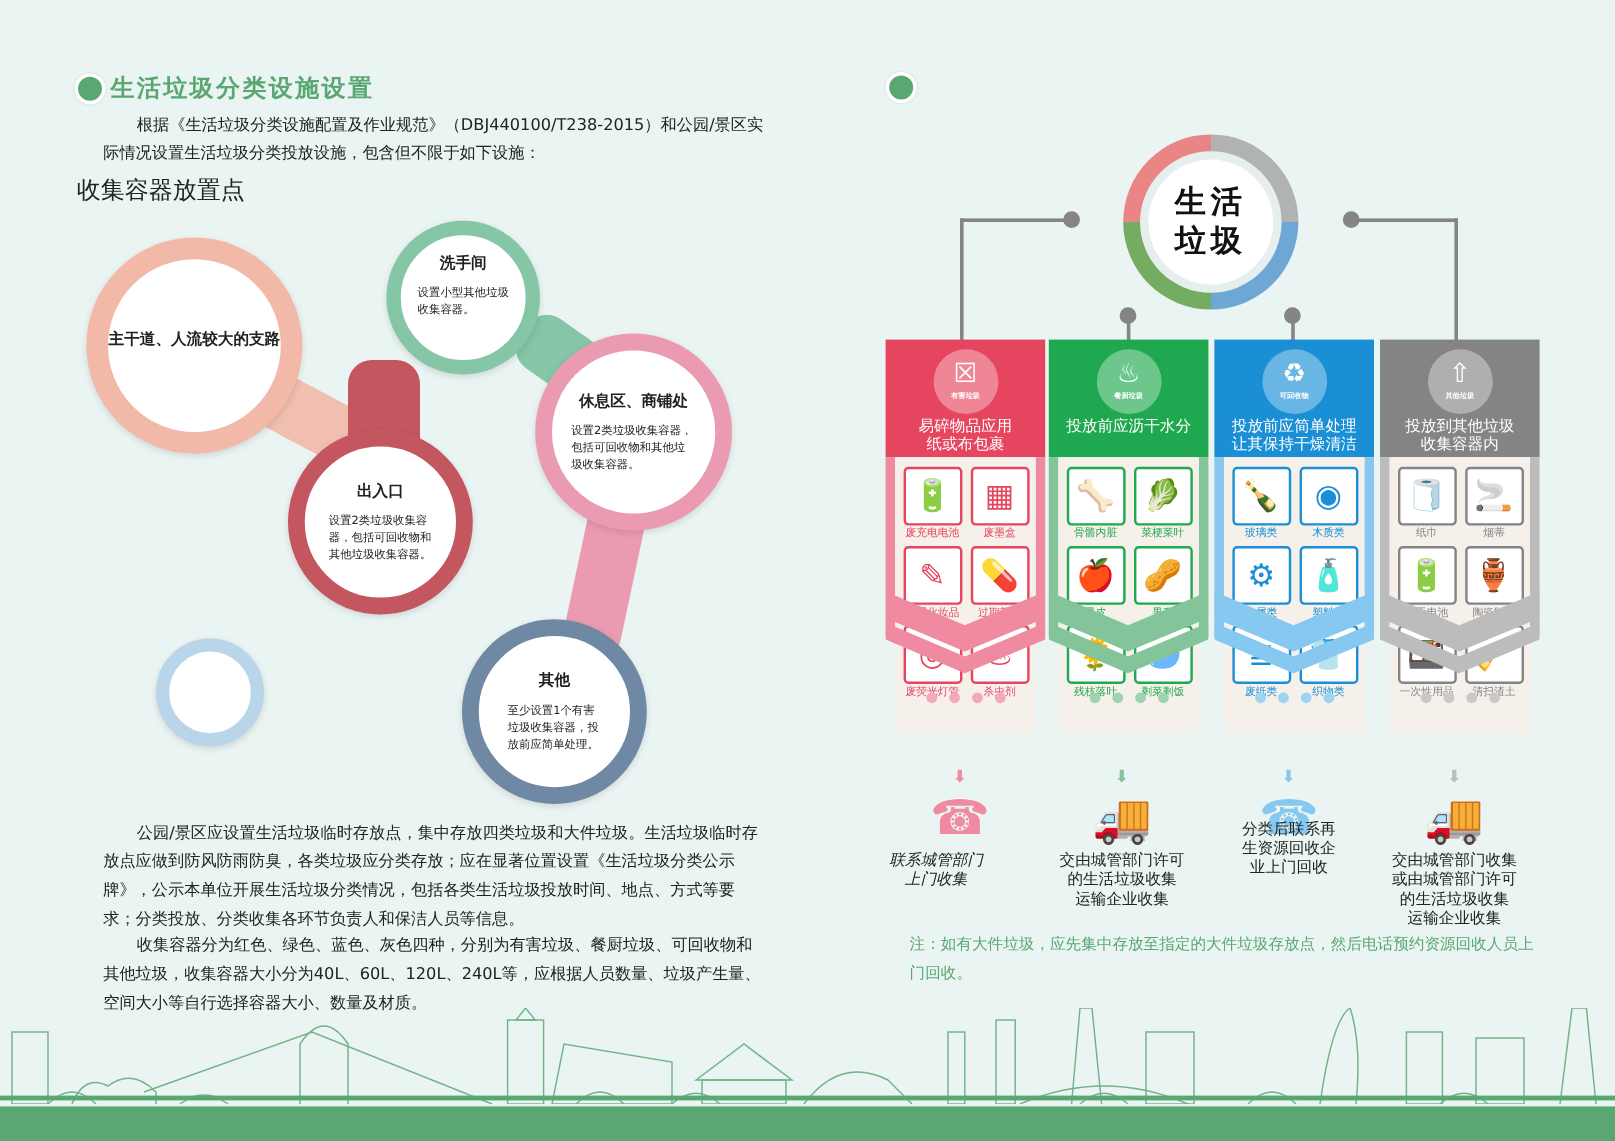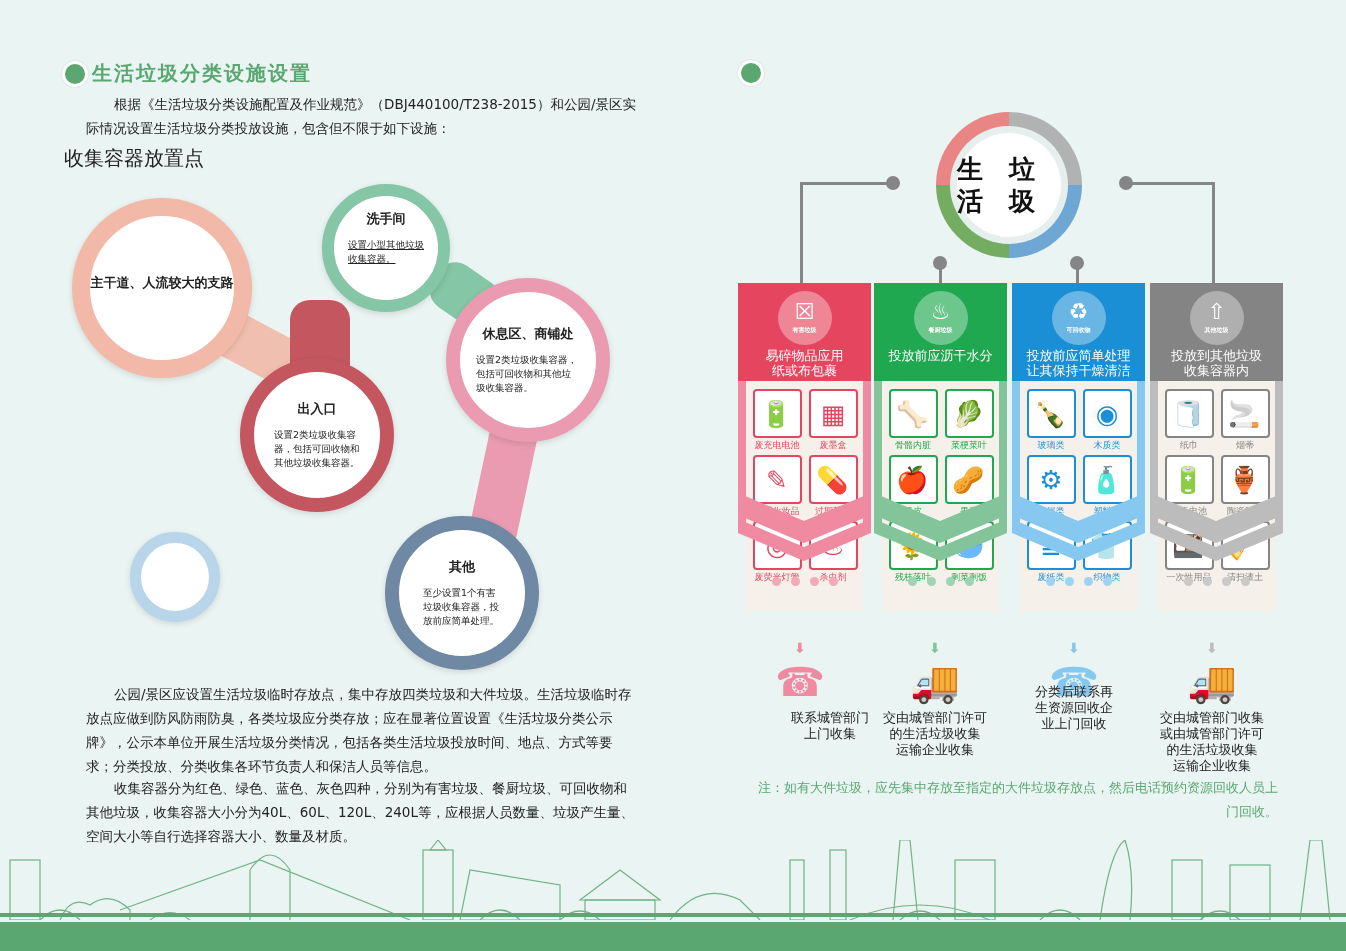--- a/index.html
+++ b/index.html
@@ -39,21 +39,21 @@
   .donut {
     position: absolute; width: 146px; height: 146px; border-radius: 50%;
     background: conic-gradient(#b1b2b2 0 25%, #6ea7d4 25% 50%, #74ad62 50% 75%, #ea8585 75% 100%);
   }
   .donut-inner {
     position: absolute; left: 14px; top: 14px; width: 118px; height: 118px; border-radius: 50%;
     background: #e6efee; display: flex; align-items: center; justify-content: center;
   }
   .donut-core {
     width: 104px; height: 104px; border-radius: 50%; background: #fff;
-    display: flex; flex-direction: row; align-items: center; justify-content: center;
+    display: flex; flex-direction: column; align-items: center; justify-content: center;
     font-weight: bold; font-size: 26px; line-height: 32px; letter-spacing: 4px; color: #111;
   }
   .line { position: absolute; background: #858585; }
   .node { position: absolute; width: 14px; height: 14px; border-radius: 50%; background: #858585; }
 
   .col { position: absolute; top: 283px; width: 133px; }
   .col-head {
     height: 98px; display: flex; flex-direction: column; align-items: center; padding-top: 8px;
   }
   .logo {
@@ -82,21 +82,21 @@
   .ilabel { font-size: 9px; line-height: 13px; margin-top: 1px; white-space: nowrap; }
   .dots { position: absolute; left: 0; right: 0; top: 196px; display: flex; justify-content: center; gap: 10px; }
   .dots span { width: 9px; height: 9px; border-radius: 50%; display: block; }
 
   .chev { position: absolute; left: 0; top: 210px; width: 133px; height: 70px; }
   .arrow-down { position: absolute; font-size: 14px; font-weight: bold; }
 
   .method-icon { position: absolute; display: flex; align-items: center; justify-content: center; }
   .method-text { position: absolute; text-align: center; font-size: 13px; line-height: 16px; color: #222; width: 140px; }
 
-  .note { font-size: 13px; line-height: 24px; color: #5aa772; text-align: right; }
+  .note { font-size: 13px; line-height: 24px; color: #5aa772; }
 
   .skyline { position: absolute; left: 0; top: 840px; width: 1346px; height: 80px; }
   .footer-band { position: absolute; left: 0; top: 922px; width: 1346px; height: 29px; background: #5aa772; }
   .footer-line { position: absolute; left: 0; top: 913px; width: 1346px; height: 4px; background: #5aa772; }
 </style>
 </head>
 <body>
 
 <div class="abs sec-title" style="left:62px;top:60px;">
   <span class="sec-dot"></span>
@@ -110,21 +110,21 @@
 <div class="conn" style="left:170px;top:320px;width:160px;height:48px;background:#f2b9a8;transform:rotate(28deg);opacity:0.9;"></div>
 <div class="conn" style="left:290px;top:300px;width:60px;height:110px;background:#c45660;"></div>
 <div class="conn" style="left:430px;top:270px;width:70px;height:50px;background:#85c6a6;transform:rotate(35deg);"></div>
 <div class="conn" style="left:480px;top:410px;width:48px;height:140px;background:#eb9bb1;transform:rotate(12deg);"></div>
 
 <div class="bubble" style="left:72px;top:198px;width:180px;height:180px;border:18px solid #f2b9a8;">
   <div class="b-title">主干道、人流较大的支路</div>
 </div>
 <div class="bubble" style="left:322px;top:184px;width:128px;height:128px;border:12px solid #85c6a6;justify-content:flex-start;padding-top:14px;">
   <div class="b-title">洗手间</div>
-  <div class="b-desc" style="width:76px;text-decoration:underline;">设置小型其他垃圾收集容器。</div>
+  <div class="b-desc" style="width:76px;">设置小型其他垃圾收集容器。</div>
 </div>
 <div class="bubble" style="left:446px;top:278px;width:164px;height:164px;border:14px solid #eb9bb1;">
   <div class="b-title">休息区、商铺处</div>
   <div class="b-desc" style="width:104px;">设置2类垃圾收集容器，包括可回收物和其他垃圾收集容器。</div>
 </div>
 <div class="bubble" style="left:240px;top:358px;width:154px;height:154px;border:14px solid #c45660;">
   <div class="b-title">出入口</div>
   <div class="b-desc" style="width:86px;">设置2类垃圾收集容器，包括可回收物和其他垃圾收集容器。</div>
 </div>
 <div class="bubble" style="left:385px;top:516px;width:154px;height:154px;border:14px solid #6f88a3;">
@@ -448,21 +448,21 @@
     <path d="M40 80 Q60 60 80 80 M150 80 Q170 65 190 80 M480 80 Q500 60 520 80 M560 80 Q580 62 600 80 M900 80 Q920 62 940 80 M1040 80 Q1060 60 1080 80 M1200 80 Q1220 62 1240 80"></path>
   </g>
 </svg>
 <div class="footer-line"></div>
 <div class="footer-band"></div>
 
 <div class="arrow-down" style="left: 794px; top: 640px; color: rgb(240, 138, 160);">⬇</div>
 <div class="method-icon" style="left: 778px; top: 660px; width: 44px; height: 44px; font-size: 40px; color: rgb(240, 138, 160);">
     <span>☎</span>
   </div>
-<div class="method-text" style="left: 760px; top: 710px;">
+<div class="method-text" style="left: 710px; top: 710px; font-style: italic;">
     <div>联系城管部门</div>
     <div>上门收集</div>
   </div>
 <div class="arrow-down" style="left: 929px; top: 640px; color: rgb(131, 196, 154);">⬇</div>
 <div class="method-icon" style="left: 897px; top: 660px; width: 76px; height: 44px; font-size: 40px; color: rgb(131, 196, 154);">
     <span>🚚</span>
   </div>
 <div class="method-text" style="left: 865px; top: 710px;">
     <div>交由城管部门许可</div>
     <div>的生活垃圾收集</div>

